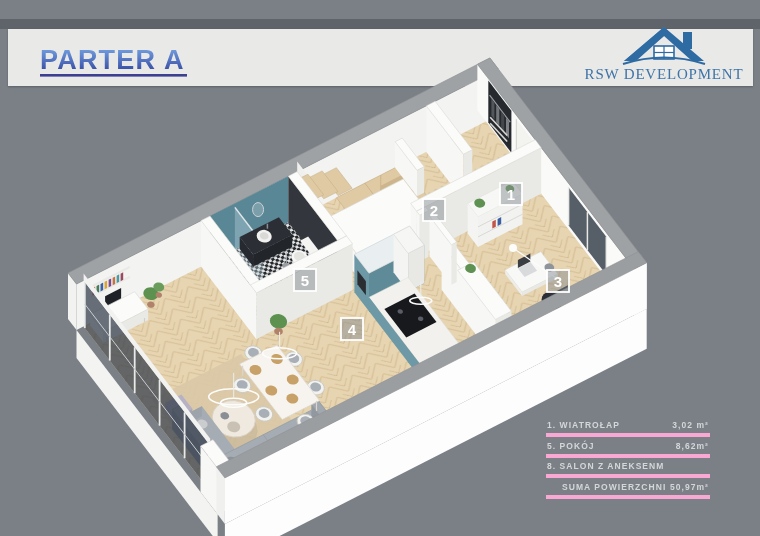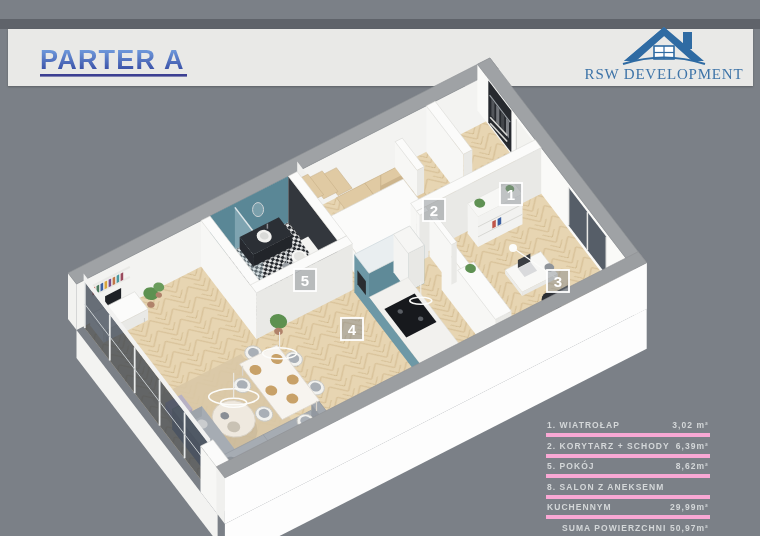--- a/index.html
+++ b/index.html
@@ -310,33 +310,25 @@
         <text x="305" y="266.5" text-anchor="middle" font-size="15" font-weight="bold" font-family="&quot;Liberation Sans&quot;, sans-serif" fill="#ffffff">5</text>
       </g>
     </svg>
 
   <div class="legend">
     <div class="legend-row">
       <span class="legend-label">1. WIATROŁAP</span>
       <span class="legend-area">3,02 m²</span>
     </div>
     <div class="legend-row">
-      <span class="legend-label">2. KORYTARZ + SCHODY</span>
-      <span class="legend-area">6,39m²</span>
-    </div>
-    <div class="legend-row">
       <span class="legend-label">5. POKÓJ</span>
       <span class="legend-area">8,62m²</span>
     </div>
     <div class="legend-row">
       <span class="legend-label">8. SALON Z ANEKSENM</span>
       <span class="legend-area"></span>
     </div>
-    <div class="legend-row">
-      <span class="legend-label">KUCHENNYM</span>
-      <span class="legend-area">29,99m²</span>
-    </div>
     <div class="legend-row total">
       <span class="legend-label">SUMA POWIERZCHNI</span>
       <span class="legend-area">50,97m²</span>
     </div>
   </div>
 </div>
 
 </body></html>

